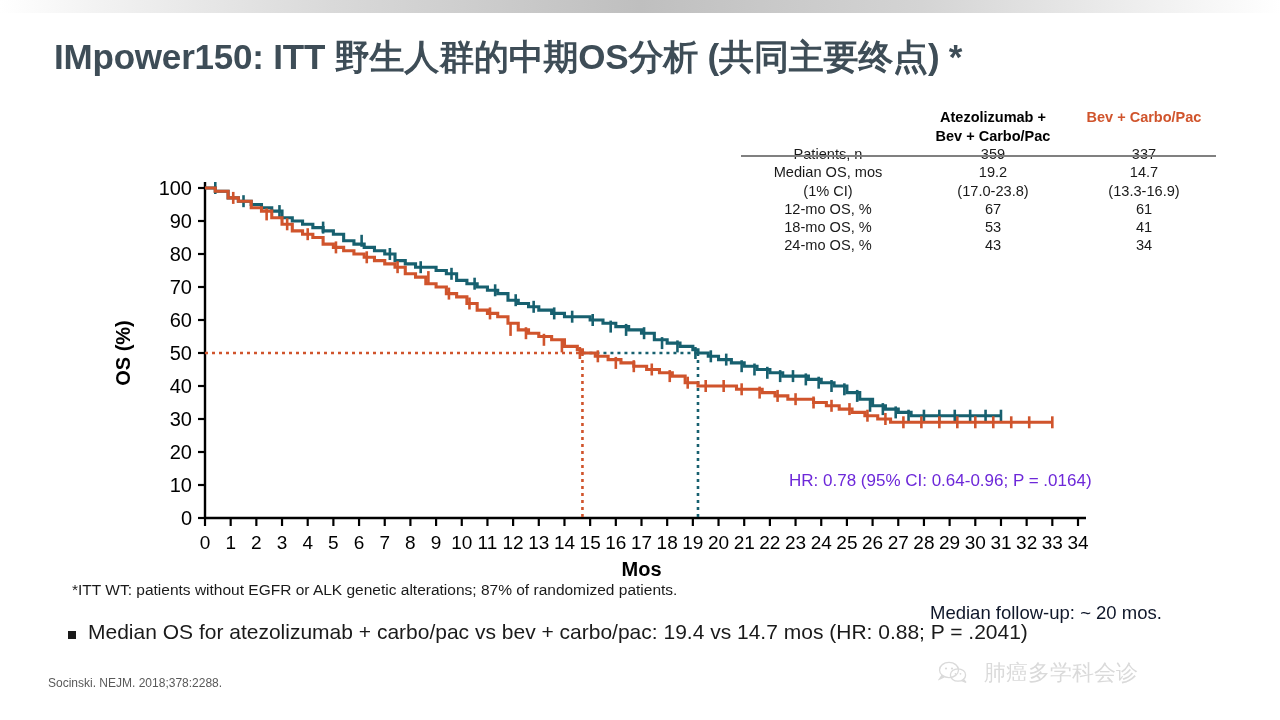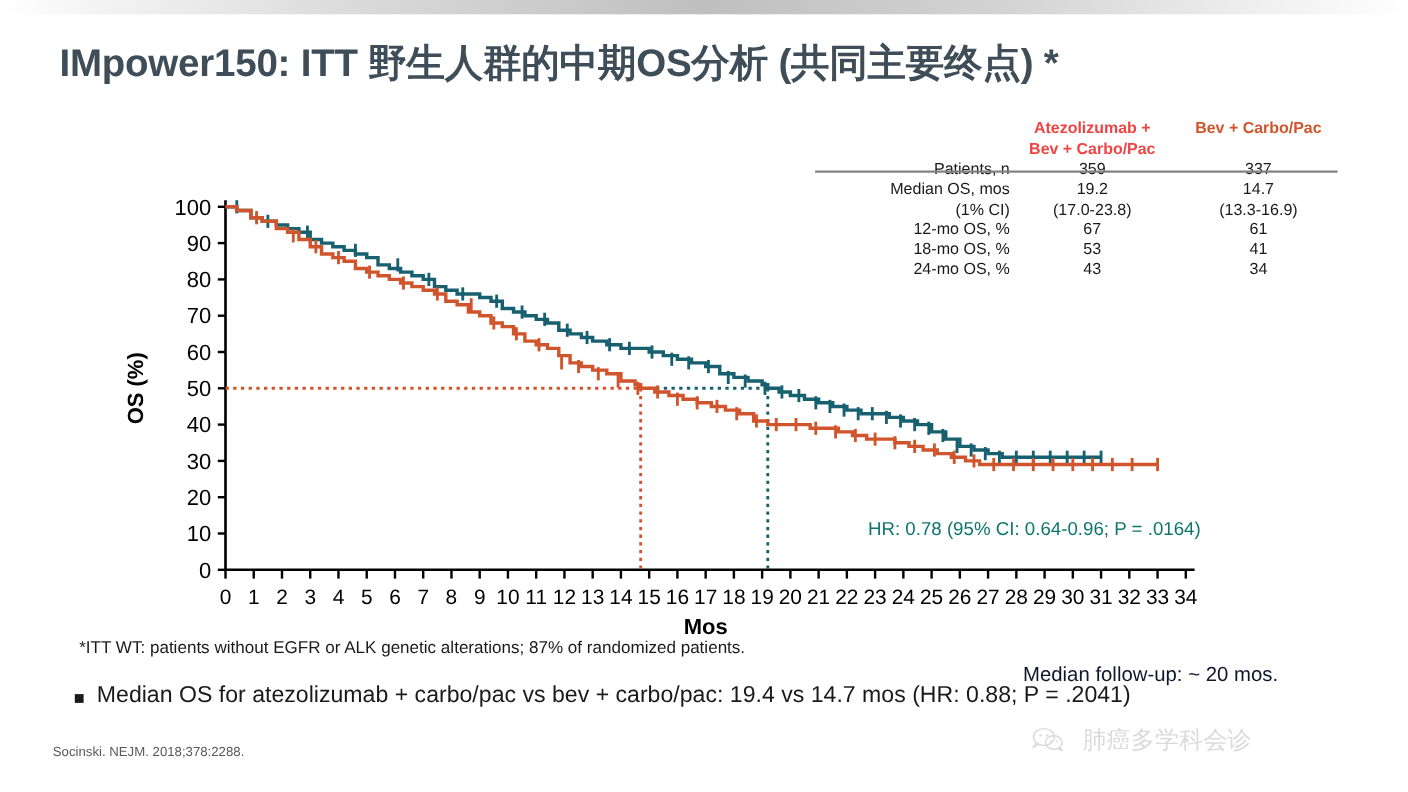--- a/index.html
+++ b/index.html
@@ -43,27 +43,27 @@
     left: 738px; top: 108px;
     width: 482px;
     font-size: 14.5px;
     color: #1a1a1a;
     border-collapse: collapse;
   }
   #summary-table td, #summary-table th {
     padding: 0;
     vertical-align: top;
   }
-  .col-label { width: 180px; text-align: right; margin-left: 24px; }
+  .col-label { width: 180px; text-align: center; margin-left: 24px; }
   .col-a     { width: 150px; text-align: center; }
   .col-b     { width: 152px; text-align: center; }
 
   .hdr-a {
     font-weight: bold;
-    color: #ef4444;
+    color: #000000;
     font-size: 14.5px;
     line-height: 1.28;
     padding-bottom: 5px;
   }
   .hdr-b {
     font-weight: bold;
     color: #d0542c;
     font-size: 14.5px;
     line-height: 1.28;
     padding-bottom: 5px;
@@ -83,21 +83,21 @@
     width: 1280px; height: 720px;
     pointer-events: none;
   }
   #chart-svg { display: block; }
 
   
   #hr-annotation {
     position: absolute;
     left: 789px; top: 471px;
     font-size: 17px;
-    color: #0f766e;
+    color: #6d28d9;
     white-space: nowrap;
   }
   #footnote {
     position: absolute;
     left: 72px; top: 581px;
     font-size: 15.5px;
     color: #1a1a1a;
     white-space: nowrap;
   }
   #followup {

